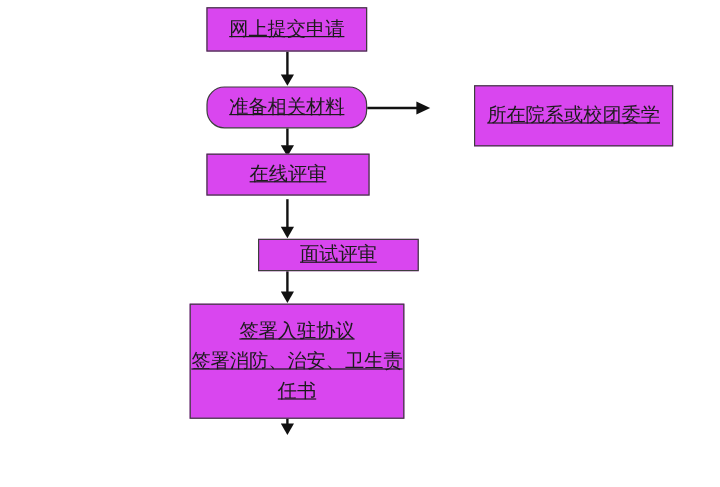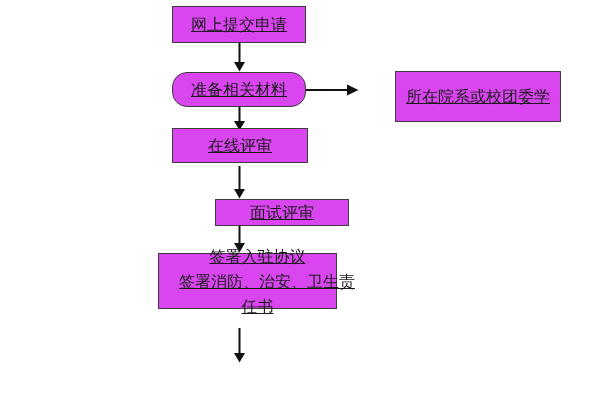--- a/index.html
+++ b/index.html
@@ -38,21 +38,21 @@
   }
   .node span {
     display: block;
     white-space: nowrap;
   }
   .n-submit      { left: 172px; top:   6px; width: 134px; height: 37px; }
   .n-prepare     { left: 172px; top:  72px; width: 134px; height: 35px; border-radius: 15px; }
   .n-countersign { left: 359px; top:  71px; width: 166px; height: 51px; margin-left: 36px; }
   .n-online      { left: 172px; top: 128px; width: 136px; height: 35px; }
   .n-interview   { left: 178px; top: 199px; width: 134px; height: 27px; margin-left: 37px; }
-  .n-sign        { left: 158px; top: 253px; width: 179px; height: 56px; line-height: 25px; padding-left: 20px; }
+  .n-sign        { left: 158px; top: 253px; width: 179px; height: 96px; line-height: 25px; }
   .n-incubation  { left: 173px; top: 363px; width: 132px; height: 36px; }
   .edge-line { stroke: #111111; stroke-width: 2; }
   .edge-head { fill: #111111; stroke: none; }
 </style>
 </head>
 <body>
 
 <div class="canvas">
 
   <svg class="arrow-layer" viewBox="0 0 600 406" xmlns="http://www.w3.org/2000/svg">

